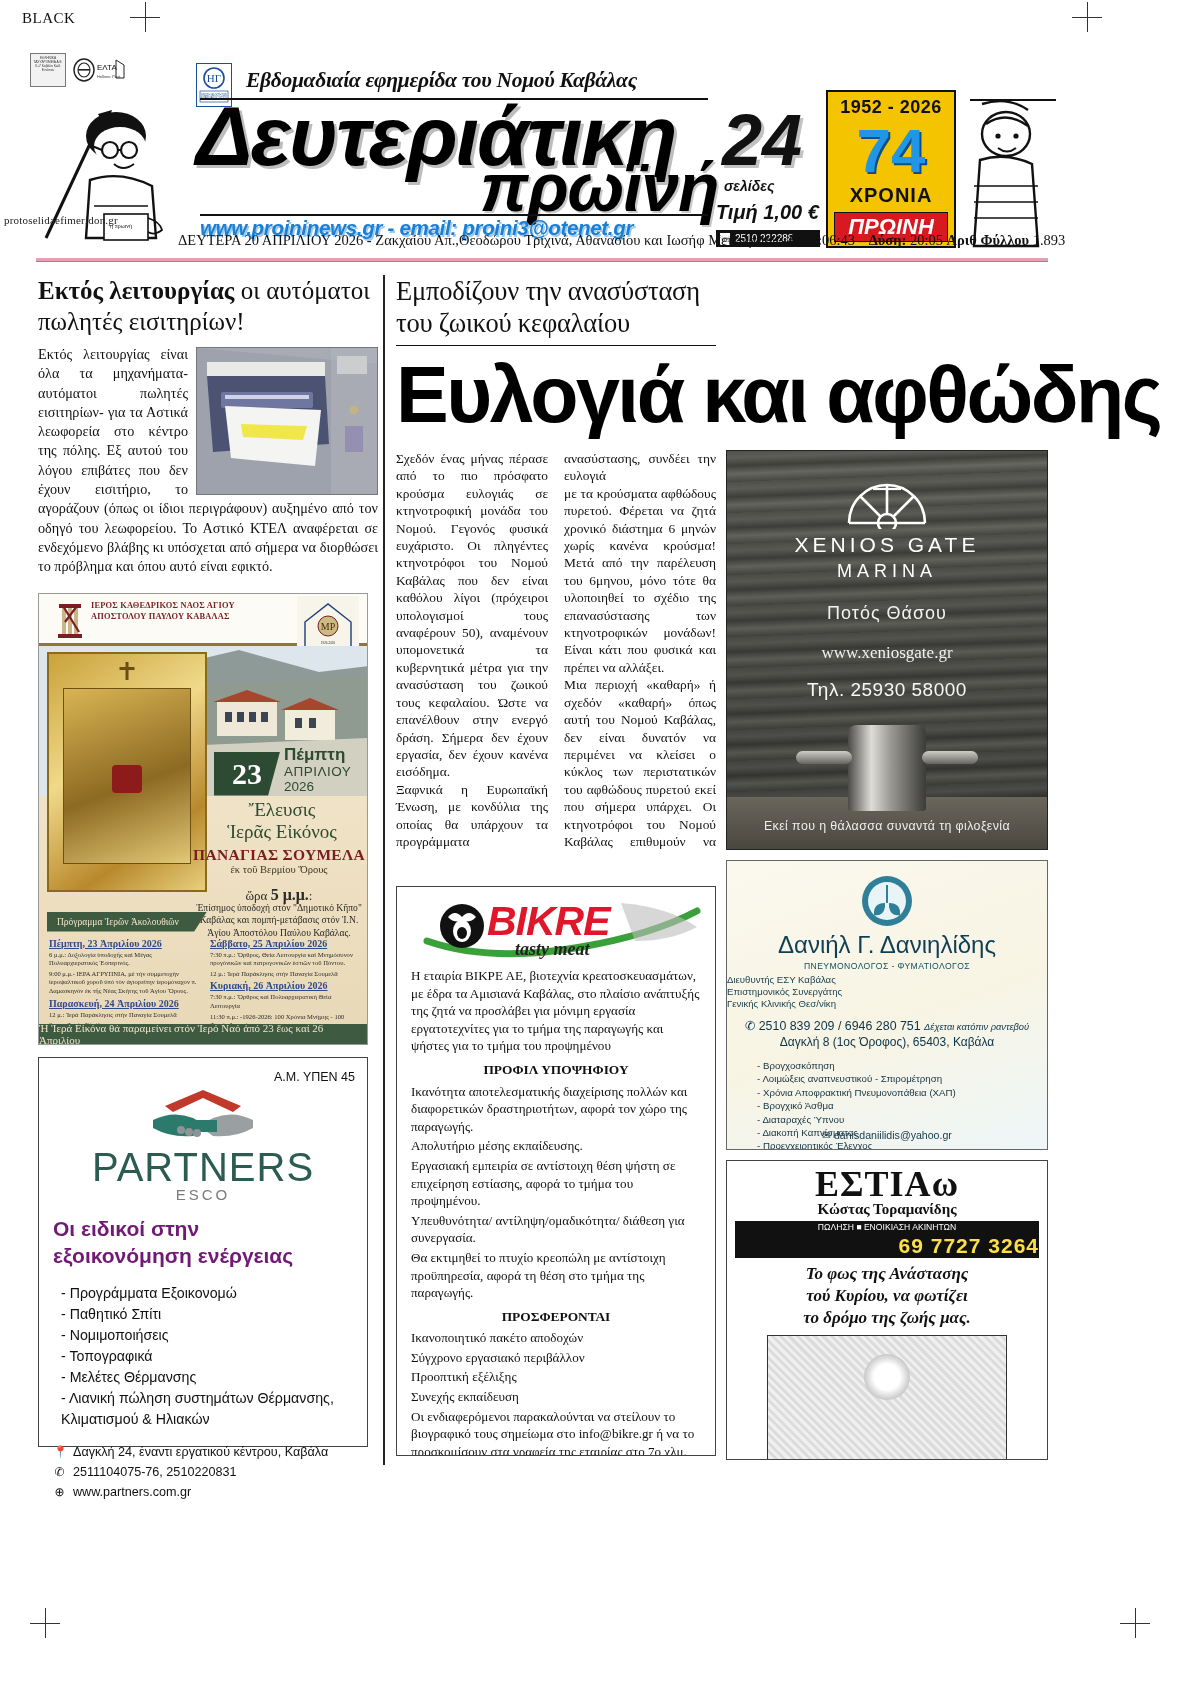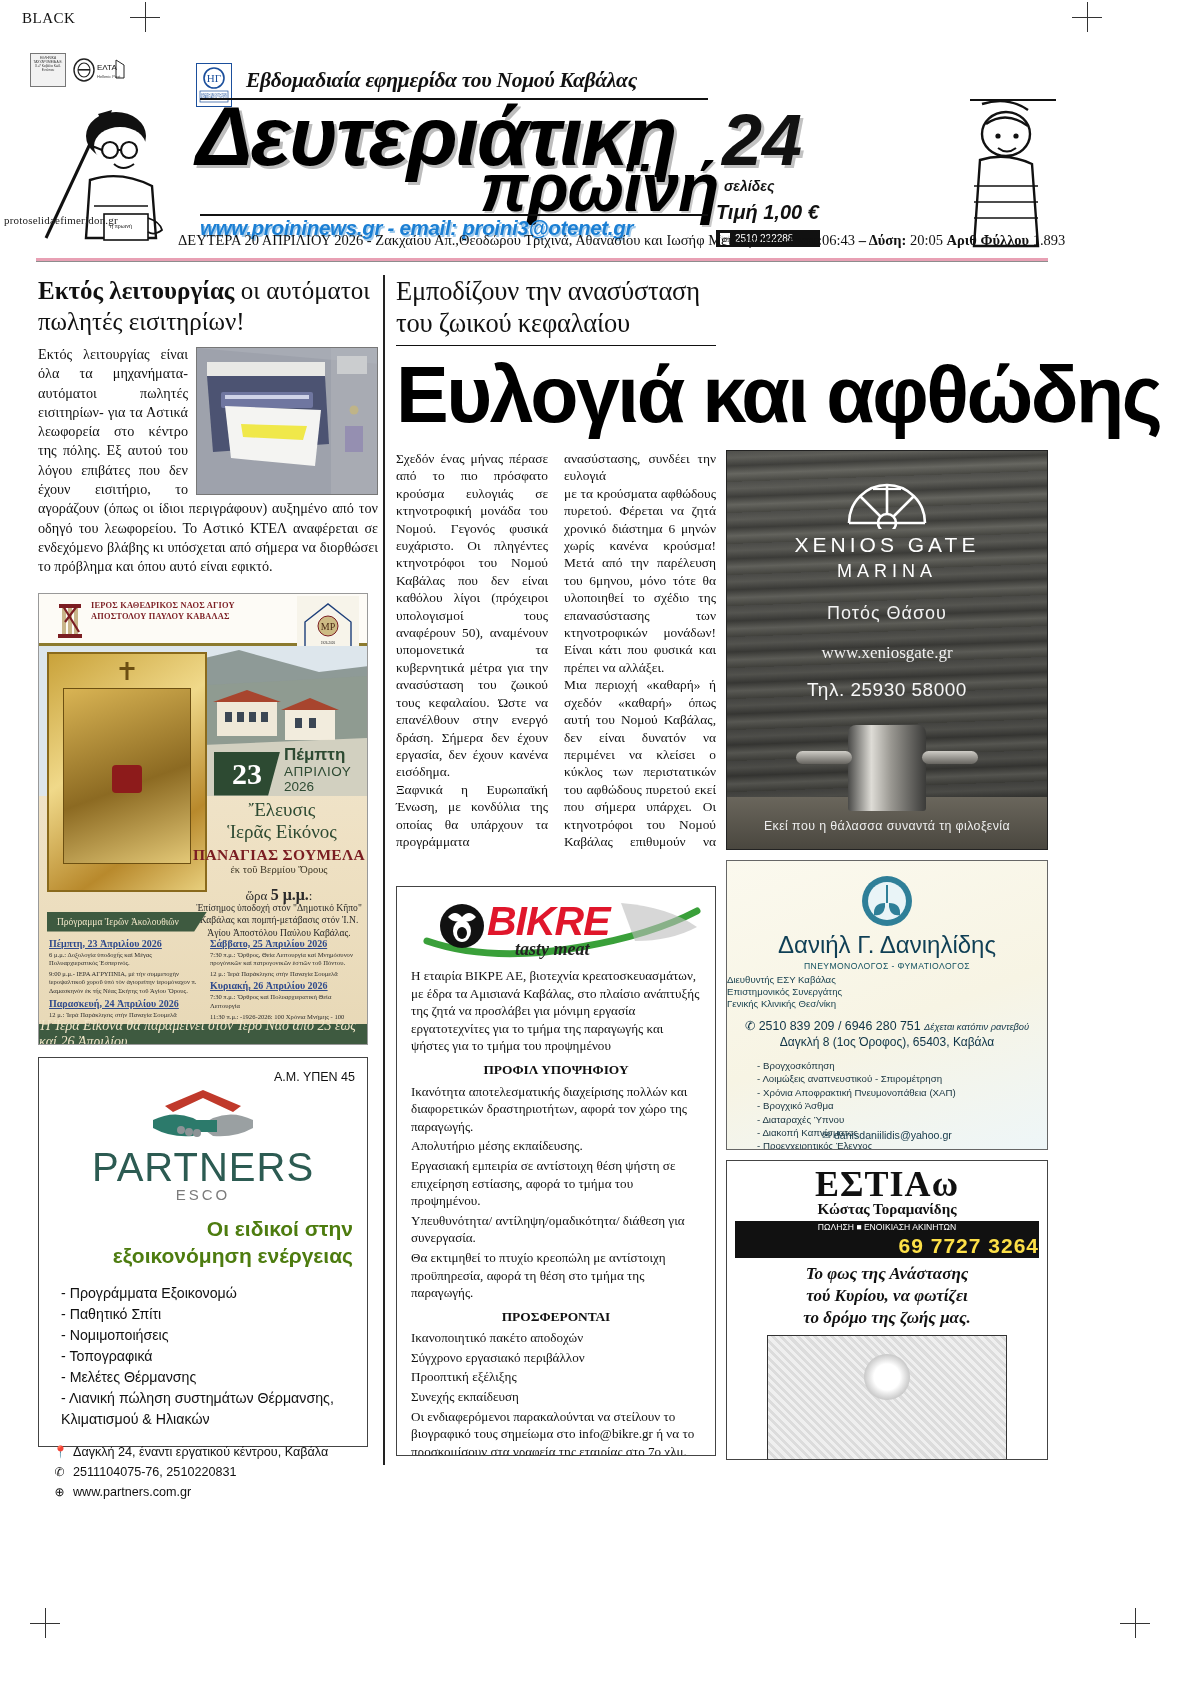--- a/index.html
+++ b/index.html
@@ -275,22 +275,22 @@
   }
   .sched-col { width:152px; }
   .sched-day {
     font-weight:bold; font-size:10px; color:#2f4a8c; text-decoration:underline;
     margin-bottom:2px; display:block;
   }
   .sched-item { font-size:6.6px; line-height:8.6px; color:#2a2a2a; margin-bottom:2px; }
   .poster-footer {
     position:absolute; left:0; bottom:0; width:100%; height:20px;
     background:#3e5a40; color:#f1e6c8;
-    font-family:"Liberation Serif", serif; font-size:14px;
-    display:flex; align-items:center; justify-content:center;font-style:italic;
+    font-family:"Liberation Serif", serif; font-size:11px;
+    display:flex; align-items:center; justify-content:center;
   }
 
   
   .partners-ad {
     margin-top:12px; width:330px; height:390px; border:1px solid #444;
     background:#fff; position:relative; padding:10px 14px;
   }
   .partners-am {
     position:absolute; right:12px; top:12px;
     font-family:"Liberation Sans", sans-serif; font-size:12.5px; color:#111;
@@ -299,22 +299,22 @@
   .partners-mark { width:112px; height:58px; margin:0 auto; }
   .partners-word {
     font-family:"Liberation Sans", sans-serif; font-size:40px; letter-spacing:1px;
     color:#2c5b52; line-height:42px; margin-top:2px;
   }
   .partners-esco {
     font-family:"Liberation Sans", sans-serif; font-size:15px; color:#7b7b7b;
     letter-spacing:3px; margin-top:-2px;
   }
   .partners-tag {
-    text-align:right; font-family:"Liberation Sans", sans-serif;
-    font-weight:bold; font-size:21px; line-height:27px; color:#4d7c0f; margin-top:12px;
+    text-align:left; font-family:"Liberation Sans", sans-serif;
+    font-weight:bold; font-size:21px; line-height:27px; color:#701a75; margin-top:12px;
   }
   .partners-list {
     margin:14px 0 0 8px; font-family:"Liberation Sans", sans-serif;
     font-size:14.2px; line-height:21px; color:#111;
   }
   .partners-contact {
     margin-top:12px; font-family:"Liberation Sans", sans-serif; font-size:12.6px;
     line-height:20px; color:#111;
   }
   .pc-row { display:flex; align-items:flex-start; gap:7px; }
@@ -567,20 +567,26 @@
   <div class="logo-web">www.proininews.gr - email: proini3@otenet.gr</div>
 
   <div class="pages-num">24</div>
   <div class="pages-word">σελίδες</div>
   <div class="price">Τιμή 1,00 €</div>
   <div class="phone-strip">
     <span class="pico">☏</span>
     <span>2510 222288</span>
   </div>
 
+  <div class="anniv-box">
+    <div class="anniv-years">1952 - 2026</div>
+    <div class="anniv-74">74</div>
+    <div class="anniv-chronia">ΧΡΟΝΙΑ</div>
+    <div class="anniv-proini">ΠΡΩΙΝΗ</div>
+  </div>
 </div>
 
 <div class="watermark-url">protoselidaefimeridon.gr</div>
 
 <div class="date-bar">
   <span>ΔΕΥΤΕΡΑ 20 ΑΠΡΙΛΙΟΥ 2026</span>
   <span>- Ζακχαίου Απ.,Θεοδώρου Τριχινά, Αθανασίου και Ιωσήφ Μετεωριτών-</span><b>Ανατ:</b><span>06:43</span>
   <b>– Δύση:</b>
   <span>20:05</span>
   <b>Αριθ Φύλλου</b>

